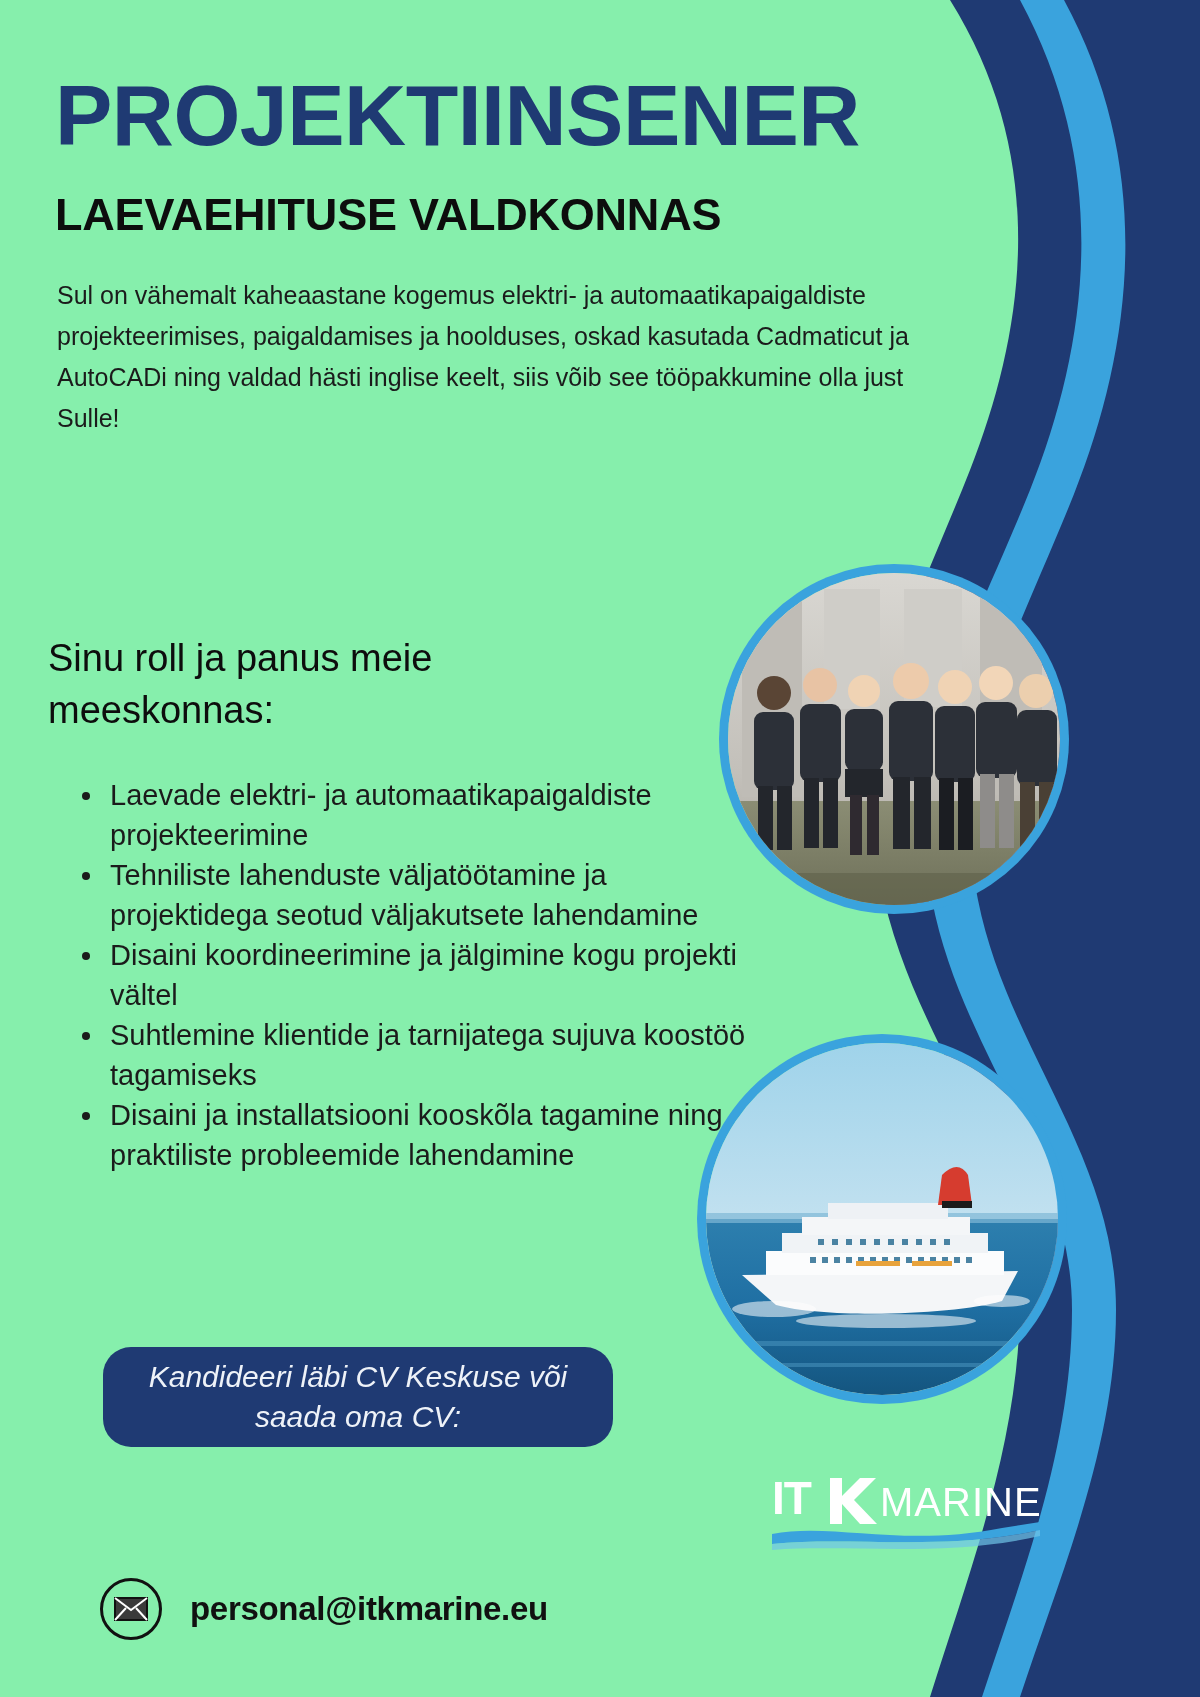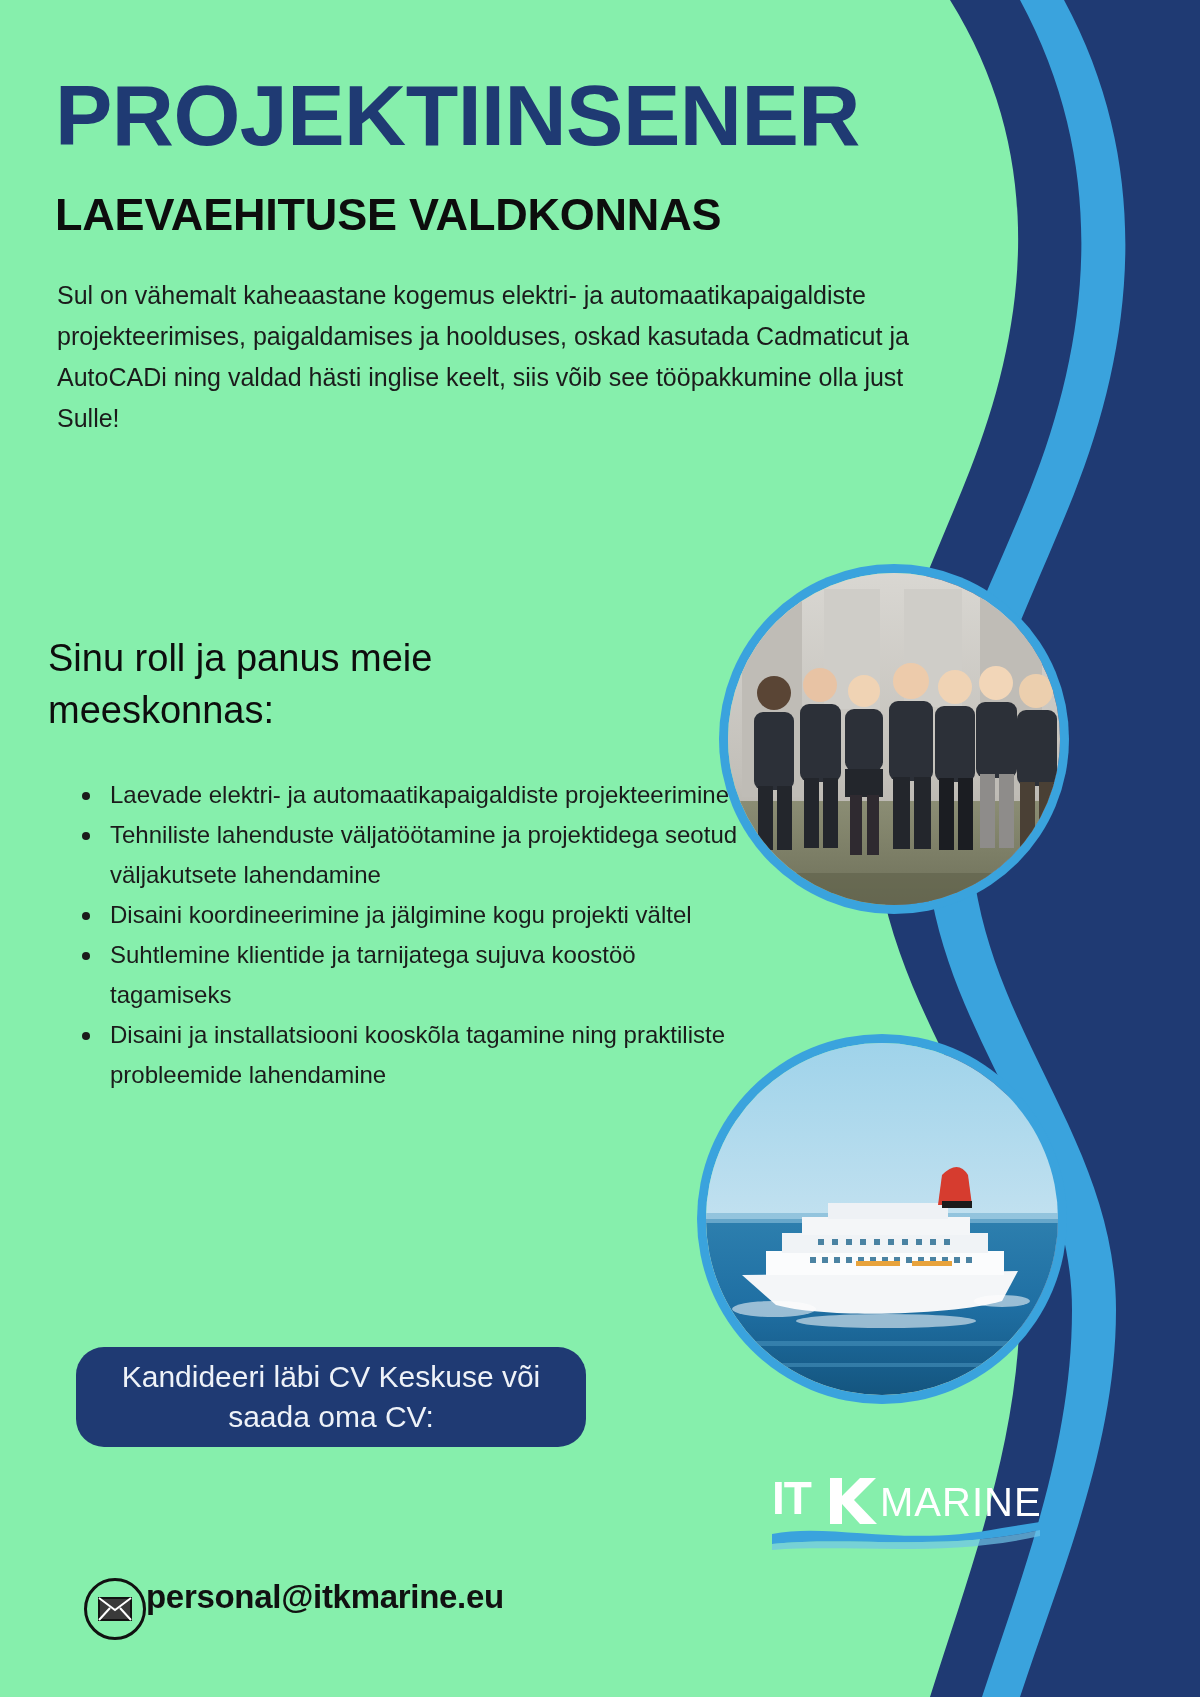--- a/index.html
+++ b/index.html
@@ -51,21 +51,21 @@
     width:600px;
     font-size:38px;line-height:52px;
     font-weight:normal;color:#0d0d0d;
   }
   
   .bullets{
     position:absolute;left:70px;top:775px;
     width:640px;
     margin:0;padding:0 0 0 38px;
     list-style:none;
-    font-size:24px;line-height:40px;
+    font-size:29px;line-height:40px;
     color:#1b1b1b;
   }
   .bullets li{
     position:relative;
     margin:0 0 0 0;
     padding:0 0 0 2px;
   }
   .bullets li::before{
     content:"";
     position:absolute;left:-26px;top:17px;
@@ -76,35 +76,36 @@
   .photo{
     position:absolute;border-radius:50%;
     overflow:hidden;
     box-shadow:0 0 0 9px #3aa3dd;
   }
   .photo-team{left:728px;top:573px;width:332px;height:332px;}
   .photo-ship{left:706px;top:1043px;width:352px;height:352px;}
   .photo svg{display:block;width:100%;height:100%;}
   
   .cta{
-    position:absolute;left:76px;top:1347px;
+    position:absolute;left:103px;top:1347px;
     width:510px;height:100px;
     border-radius:28px;
     background:#1f3a73;
     color:#eef2f8;
     display:flex;align-items:center;justify-content:center;
     text-align:center;
     font-size:30px;line-height:40px;
     box-sizing:border-box;
     padding:0 22px;
+    font-style:italic;
   }
   
   .email-row{
-    position:absolute;left:84px;top:1578px;
-    display:flex;
+    position:absolute;left:100px;top:1578px;
+    display:flex;align-items:center;gap:28px;
   }
   .mail-ic{
     width:62px;height:62px;border-radius:50%;
     border:3px solid #111;
     display:flex;align-items:center;justify-content:center;
     box-sizing:border-box;
   }
   .mail-ic svg{display:block;}
   .email-text{
     font-size:33px;font-weight:bold;color:#111;

